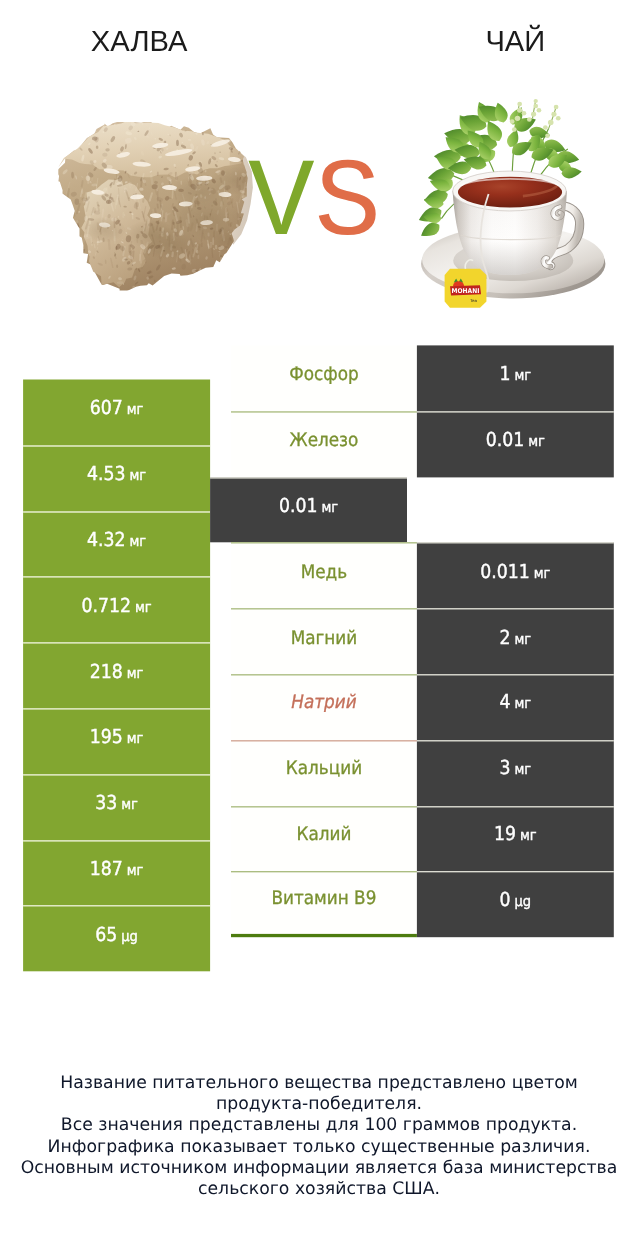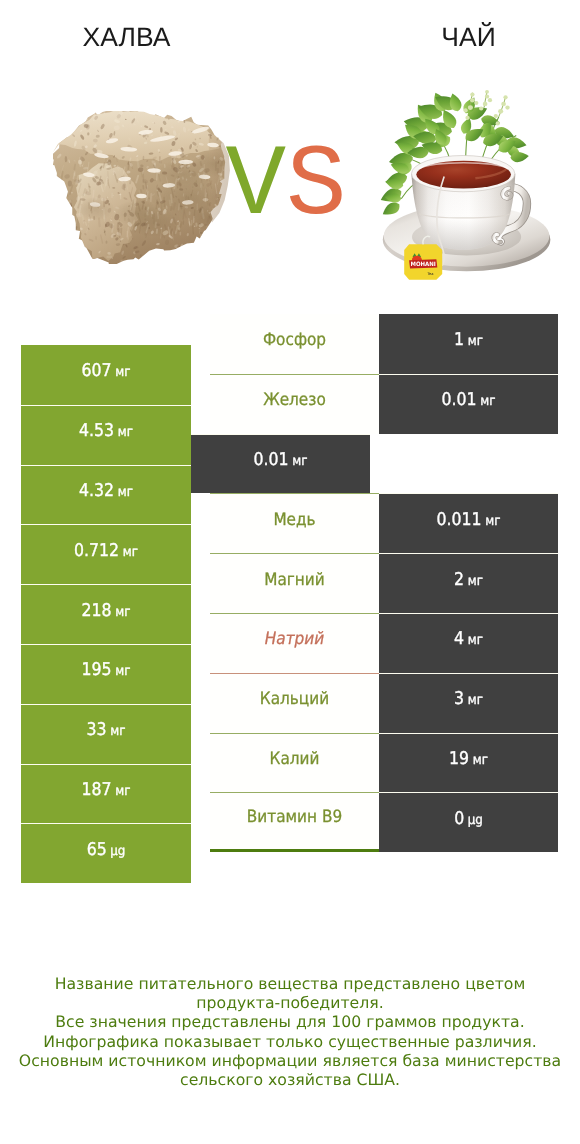--- a/index.html
+++ b/index.html
@@ -42,21 +42,21 @@
 
   .val{color:#ffffff;white-space:nowrap;font-weight:400;font-size:17.5px;
        -webkit-text-stroke:0.35px #ffffff;}
   .val .u{font-size:13.2px;margin-left:3.6px;}
   .lbl{font-weight:400;font-size:17px;color:#7A9130;white-space:nowrap;
        -webkit-text-stroke:0.28px #7A9130;}
   .lbl.orange{color:#C4705A;font-style:italic;-webkit-text-stroke:0.28px #C4705A;}
 
   
   #footer{position:absolute;left:0;top:974px;width:580px;text-align:center;
-          font-size:15.7px;line-height:19.2px;color:#4d7c0f;
+          font-size:15.7px;line-height:19.2px;color:#0f172a;
           font-family:"DejaVu Sans",sans-serif;font-weight:400;}
   #footer div{white-space:nowrap;}
 </style>
 </head>
 <body>
 
 <div class="page">
 
   <div class="title" id="title-left">ХАЛВА</div>
   <div class="title" id="title-right">ЧАЙ</div>

